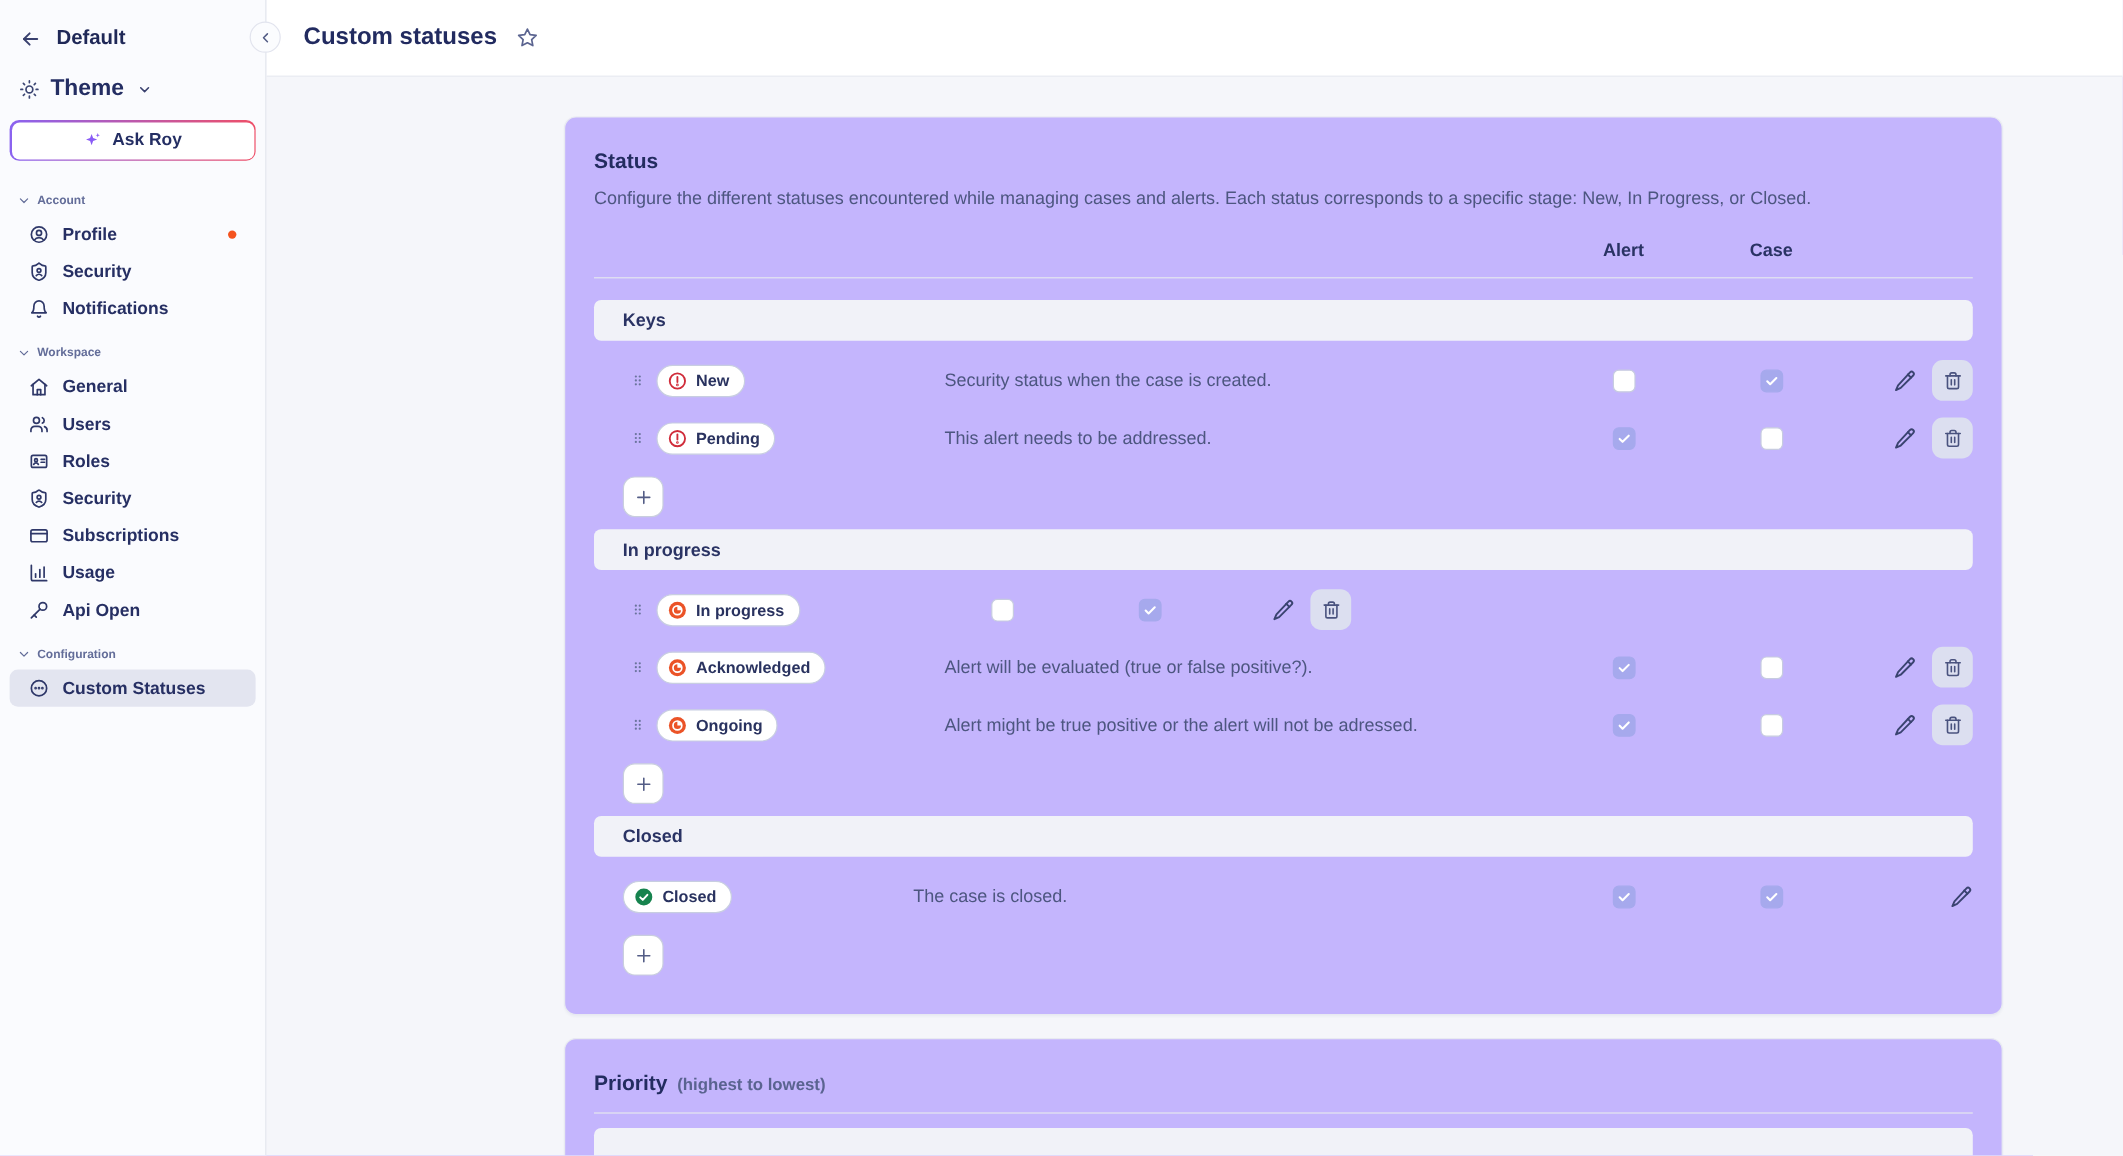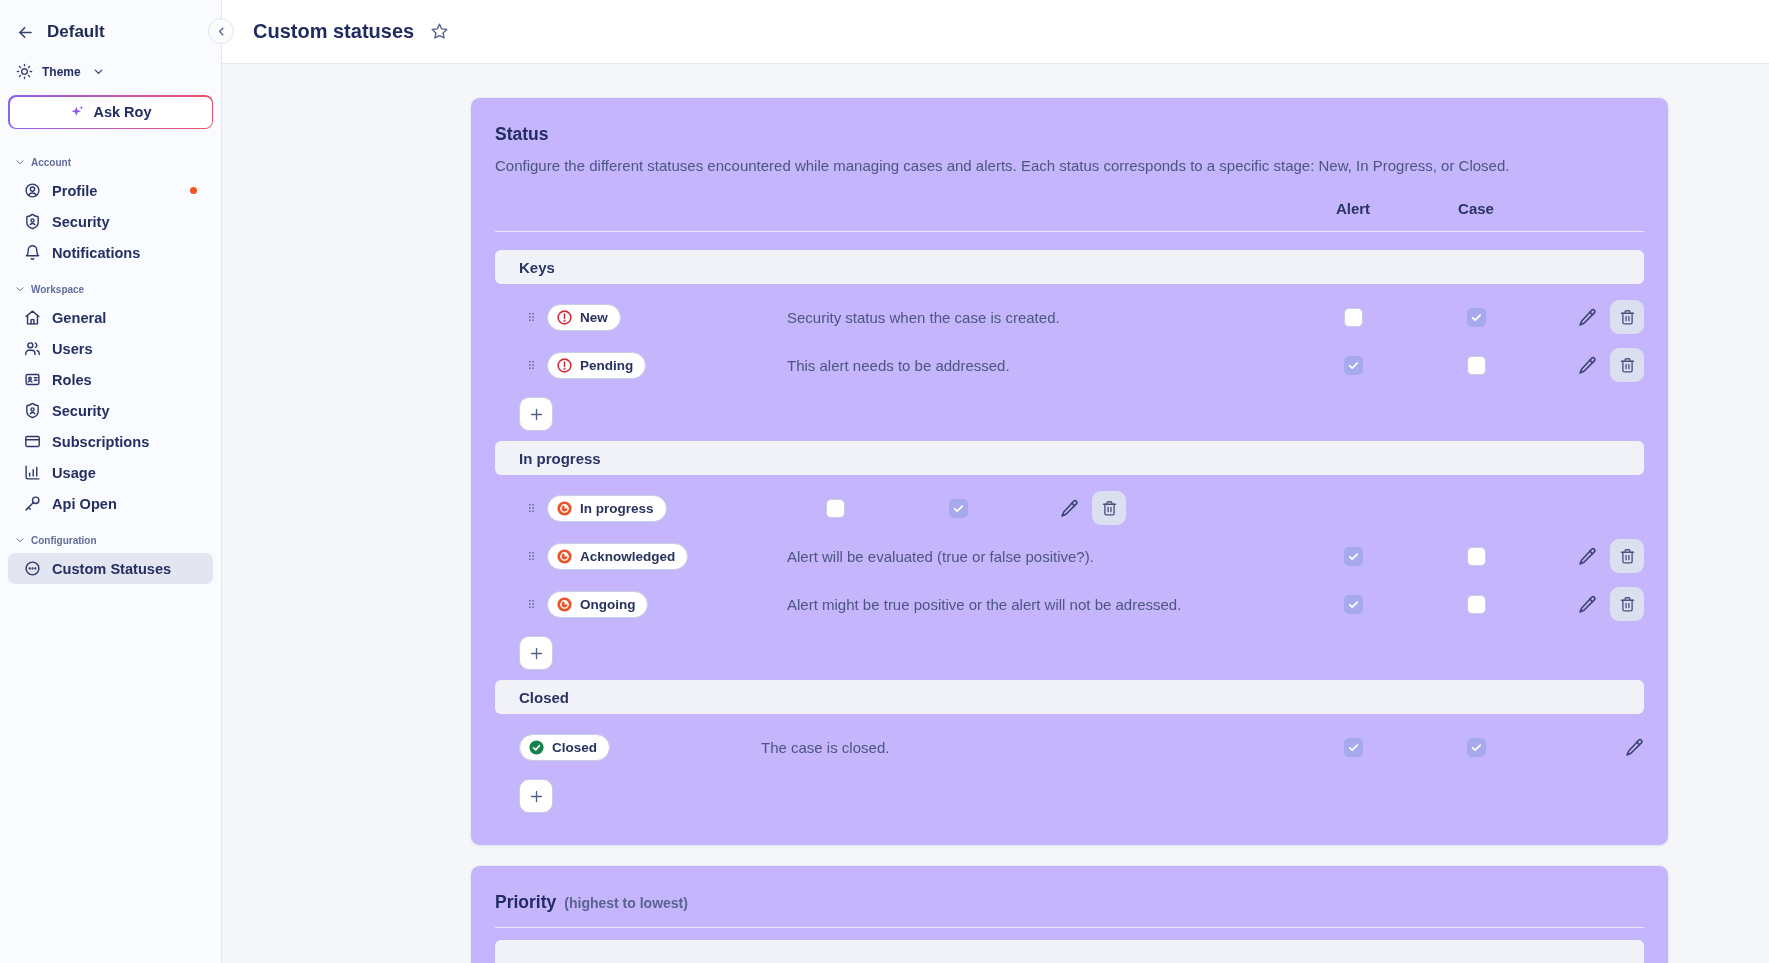--- a/index.html
+++ b/index.html
@@ -20,21 +20,21 @@
   }
   .sidebar-header { display:flex; align-items:center; gap:12px; padding:20px 16px 12px; }
   .sidebar-header .back { color:#39406e; cursor:pointer; }
   .sidebar-title { font-size:17px; font-weight:700; color:#1f2857; }
   .collapse-btn {
     position:absolute; right:-13px; top:18px; width:26px; height:26px; z-index:6;
     border-radius:50%; background:#fbfcfe; border:1px solid #e2e4ee;
     display:flex; align-items:center; justify-content:center; color:#545d86; cursor:pointer;
   }
   .theme-row { display:flex; align-items:center; gap:9px; padding:9px 16px 13px; color:#3c4673; cursor:pointer; }
-  .theme-label { font-size:12px; font-weight:700; color:#242e63; }
+  .theme-label { font-size:19px; font-weight:700; color:#242e63; }
   .theme-row .chev { color:#39406e; margin-left:2px; }
   .ask-roy {
     margin:2px 8px 12px; height:34px; border-radius:8px; cursor:pointer;
     background:linear-gradient(90deg,#8a63f0,#ee4f68); padding:1.5px;
   }
   .ask-roy-inner {
     width:100%; height:100%; border-radius:6.5px; background:#fff;
     display:flex; align-items:center; justify-content:center; gap:8px;
   }
   .ask-roy-label { font-size:14.5px; font-weight:700; color:#242e63; }

